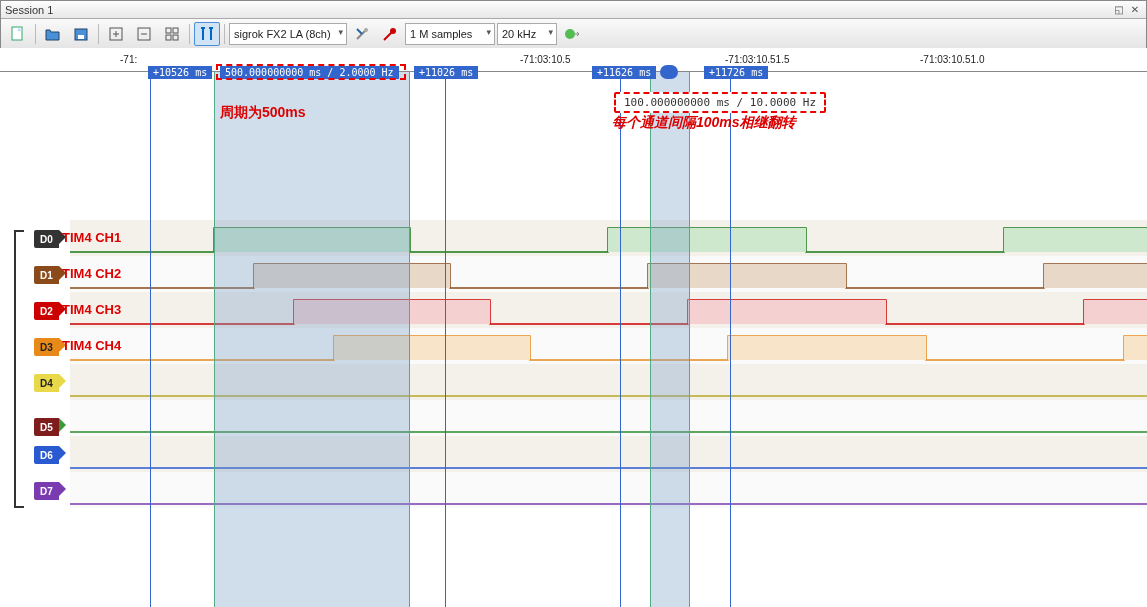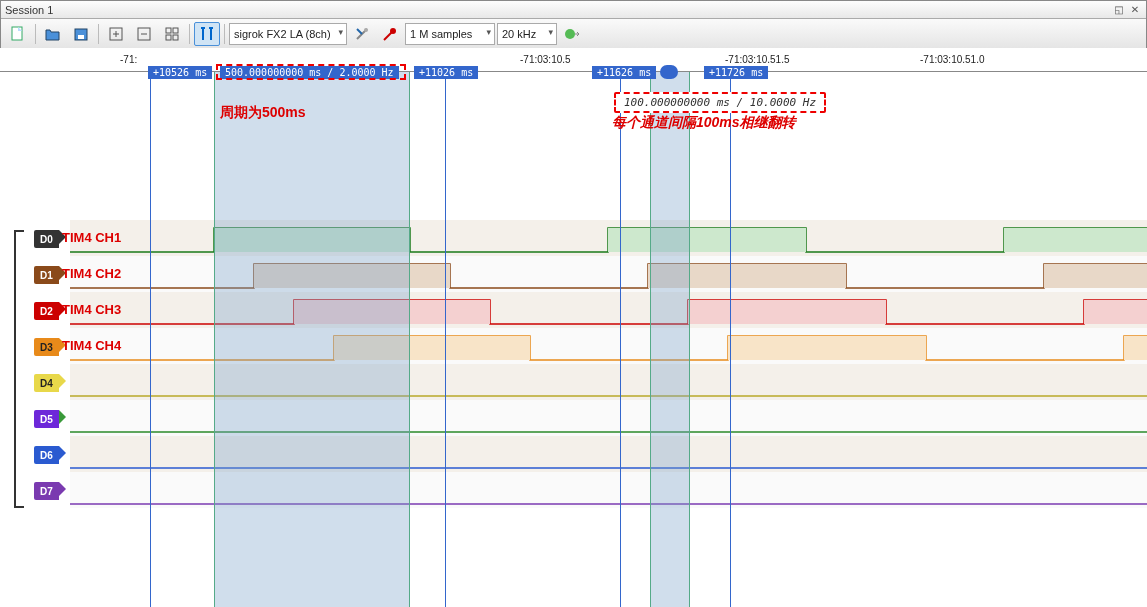--- a/index.html
+++ b/index.html
@@ -12,21 +12,21 @@
 .tb-btn.active { border-color: #4a90d9; background: #d0e4f5; }
 .tb-sep { width: 1px; height: 20px; background: #bbb; margin: 0 2px; }
 .tb-combo { height: 22px; border: 1px solid #aaa; background: #fff; font-size: 11px; padding: 0 14px 0 4px; color: #222; appearance: none; position: relative; }
 .combo-wrap { position:relative; display:inline-block;}
 .combo-wrap::after { content:"▾"; position:absolute; right:4px; top:4px; font-size:9px; color:#555; pointer-events:none;}
 .main { position: absolute; top: 48px; left: 0; right: 0; bottom: 0; background: #fff; }
 .ruler { position: absolute; top: 0; left: 0; right: 0; height: 24px; background: #fff; border-bottom: 1px solid #888; padding-left: 33px; }
 .ruler-label { position: absolute; top: 6px; font-size: 10px; color: #222; white-space: nowrap; }
 .time-tag { position: absolute; top: 18px; background: #3366cc; color: #fff; font-size: 10px; font-family: monospace; padding: 1px 5px; border-radius: 0; white-space:nowrap; z-index:5;}
 .cursor-line { position: absolute; top:0; bottom:0; width:1px; background:#3366cc; z-index:2;}
-.delta-box { position: absolute; background: #fff; border: 2px dashed #e00; color: #333; font-size: 11px; font-family: monospace; padding: 2px 8px; border-radius: 2px; z-index:10;font-style:italic;}
+.delta-box { position: absolute; background: #fff; border: 2px dashed #e00; color: #333; font-size: 11px; font-family: monospace; padding: 2px 8px; border-radius: 2px; z-index:10;}
 .anno-box { position:absolute; border:2px dashed #e00; z-index:9;}
 .anno-text { position: absolute; color: #d00; font-weight: bold; font-size: 14px; z-index:20; white-space:nowrap;}
 .wavearea { position: absolute; top: 24px; left: 0; right: 0; bottom: 0; }
 .sel-band { position: absolute; top: 0; bottom: 0; background: rgba(120,160,200,0.35); border-left:1px solid #5a8; border-right:1px solid #5a8; z-index:1;}
 .chan-tag { position: absolute; left: 34px; height: 18px; display:flex; align-items:center; padding: 0 6px; font-size: 10px; font-weight: bold; border-radius: 2px 0 0 2px; }
 .chan-tag::after { content:""; position:absolute; right:-7px; top:0; width:0;height:0; border-top:7px solid transparent; border-bottom:7px solid transparent; }
 .overlay-text { position:absolute; color:#d00; font-weight:bold; font-size:13px; z-index:15;}
 .bracket { position:absolute; left:14px; width:10px; border-left:2px solid #333; border-top:2px solid #333; border-bottom:2px solid #333; }
 svg.wave { position:absolute; top:0; left:0; }
 .marker-dot { position:absolute; width:18px; height:14px; background:#3366cc; border-radius:8px; top:17px; z-index:6;}
@@ -188,21 +188,21 @@
         <span style="position: absolute; right: -7px; top: 0px; width: 0px; height: 0px; border-top: 7px solid transparent; border-bottom: 7px solid transparent; border-left: 7px solid rgb(204, 0, 0);"></span>
       </div>
     <div class="chan-tag" style="top:266px; background:#e88a1a; color:#222">
         <span>D3</span>
         <span style="position: absolute; right: -7px; top: 0px; width: 0px; height: 0px; border-top: 7px solid transparent; border-bottom: 7px solid transparent; border-left: 7px solid rgb(232, 138, 26);"></span>
       </div>
     <div class="chan-tag" style="top:302px; background:#e8d84a; color:#222">
         <span>D4</span>
         <span style="position: absolute; right: -7px; top: 0px; width: 0px; height: 0px; border-top: 7px solid transparent; border-bottom: 7px solid transparent; border-left: 7px solid rgb(232, 216, 74);"></span>
       </div>
-    <div class="chan-tag" style="top:338px; background:#6d28d9; color:#fff">
+    <div class="chan-tag" style="top:346px; background:#7f1d1d; color:#fff">
         <span>D5</span>
         <span style="position: absolute; right: -7px; top: 0px; width: 0px; height: 0px; border-top: 7px solid transparent; border-bottom: 7px solid transparent; border-left: 7px solid rgb(58, 154, 58);"></span>
       </div>
     <div class="chan-tag" style="top:374px; background:#2a5ad0; color:#fff">
         <span>D6</span>
         <span style="position: absolute; right: -7px; top: 0px; width: 0px; height: 0px; border-top: 7px solid transparent; border-bottom: 7px solid transparent; border-left: 7px solid rgb(42, 90, 208);"></span>
       </div>
     <div class="chan-tag" style="top:410px; background:#7a3ab0; color:#fff">
         <span>D7</span>
         <span style="position: absolute; right: -7px; top: 0px; width: 0px; height: 0px; border-top: 7px solid transparent; border-bottom: 7px solid transparent; border-left: 7px solid rgb(122, 58, 176);"></span>

